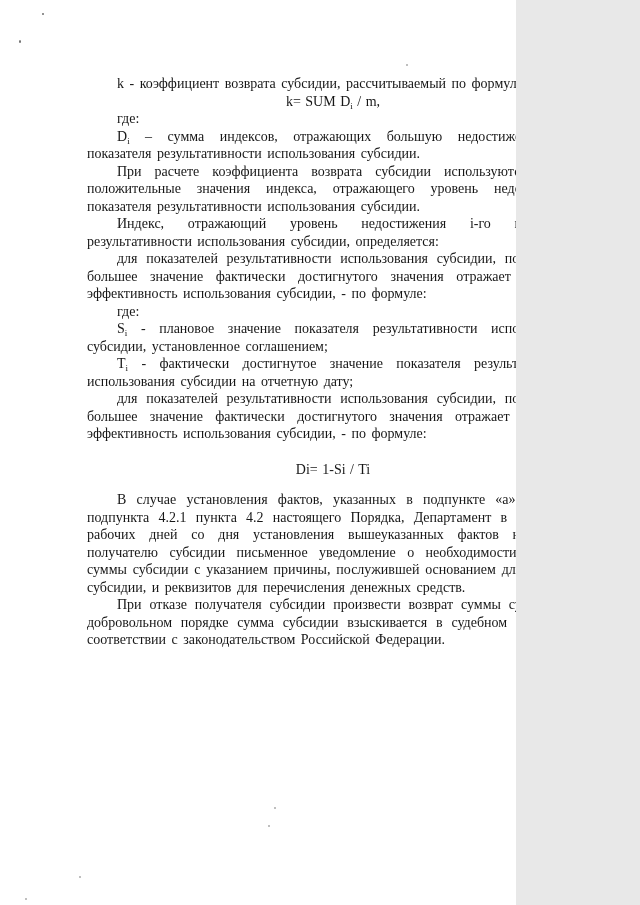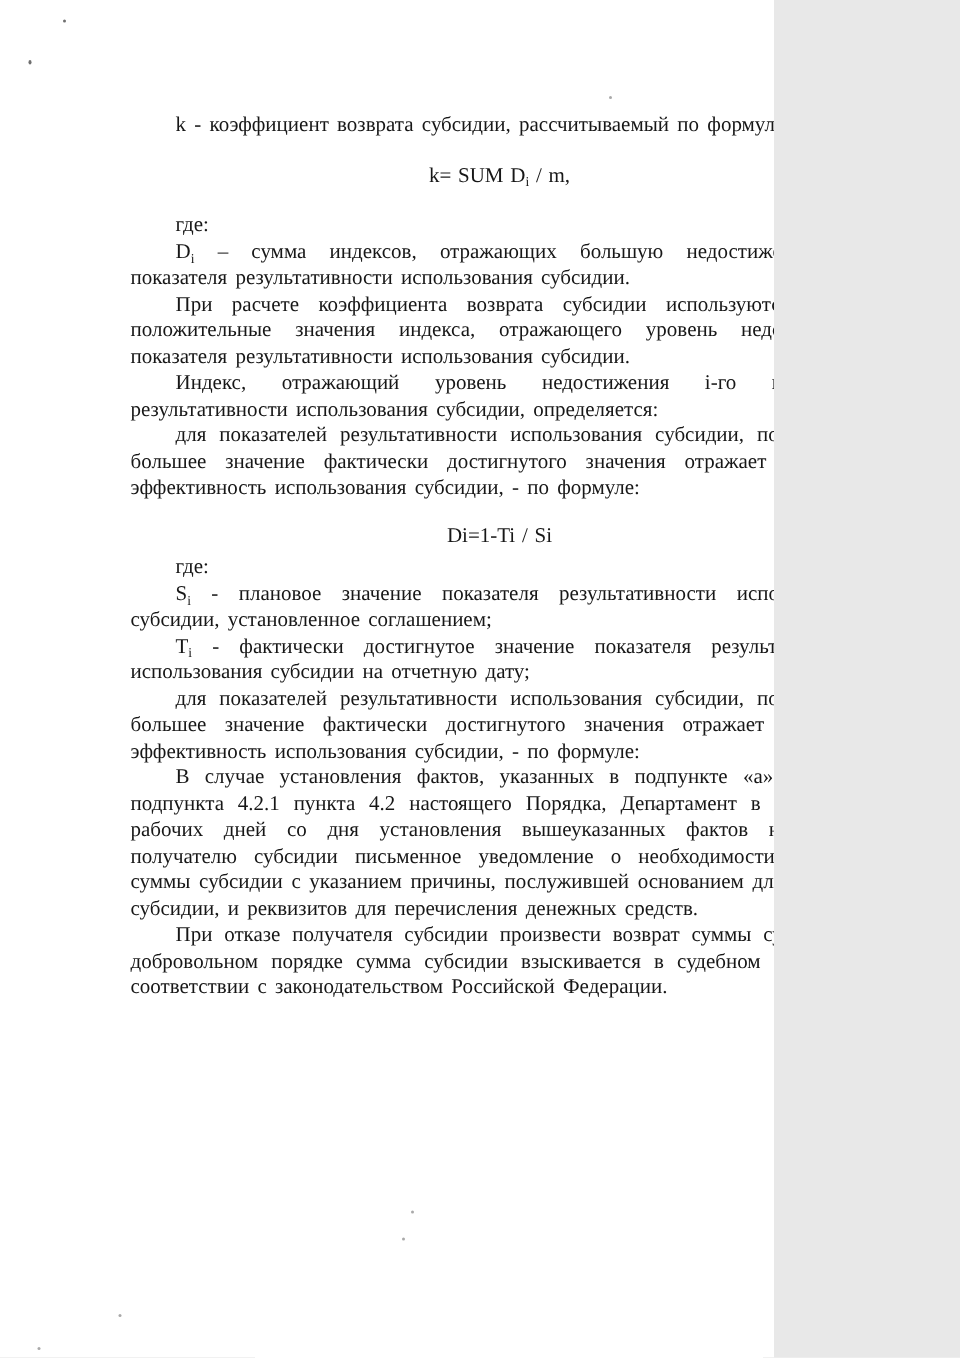--- a/index.html
+++ b/index.html
@@ -27,21 +27,21 @@
     font-size: 14px;
     line-height: 17.5px;
     text-align: justify;
     word-spacing: 2px;
   }
   .para {
     margin: 0;
     text-indent: 30px;
   }
   .formula {
-    margin: 16px;
+    margin: 0;
     text-align: center;
     text-indent: 0;
     word-spacing: 1px;
   }
   .formula-gap-1 { margin-top: 14px; margin-bottom: 4px; }
   .formula-gap-2 { margin-top: 18px; margin-bottom: 13px; }
   sub.sb {
     font-size: 9px;
     line-height: 0;
     vertical-align: -3px;
@@ -68,31 +68,31 @@
     <p class="para">где:</p>
 
     <p class="para"><span>D</span><sub class="sb">i</sub><span> – сумма индексов, отражающих большую недостижения i-го показателя результативности использования субсидии.</span></p>
 
     <p class="para">При расчете коэффициента возврата субсидии используются только положительные значения индекса, отражающего уровень недостижения показателя результативности использования субсидии.</p>
 
     <p class="para">Индекс, отражающий уровень недостижения i-го показателя результативности использования субсидии, определяется:</p>
 
     <p class="para">для показателей результативности использования субсидии, по которым большее значение фактически достигнутого значения отражает большую эффективность использования субсидии, - по формуле:</p>
 
-    <p class="formula formula-gap-1">Di=1-Ti / Si</p>
 
     <p class="para">где:</p>
 
 
     <p class="para"><span>S</span><sub class="sb">i</sub><span> - плановое значение показателя результативности использования субсидии, установленное соглашением;</span></p>
 
     <p class="para"><span>T</span><sub class="sb">i</sub><span> - фактически достигнутое значение показателя результативности использования субсидии на отчетную дату;</span></p>
 
     <p class="para">для показателей результативности использования субсидии, по которым большее значение фактически достигнутого значения отражает меньшую эффективность использования субсидии, - по формуле:</p>
 
+    <p class="formula formula-gap-2">Di= 1-Si / Ti</p>
 
     <p class="para">В случае установления фактов, указанных в подпункте «а» или «б» подпункта 4.2.1 пункта 4.2 настоящего Порядка, Департамент в течение 3 рабочих дней со дня установления вышеуказанных фактов направляет получателю субсидии письменное уведомление о необходимости возврата суммы субсидии с указанием причины, послужившей основанием для возврата субсидии, и реквизитов для перечисления денежных средств.</p>
 
 
     <p class="para">При отказе получателя субсидии произвести возврат суммы субсидии в добровольном порядке сумма субсидии взыскивается в судебном порядке в соответствии с законодательством Российской Федерации.</p>
 
   </div>
 
   <div class="speck" style="left:42px; top:13px; width:2px; height:2px;"></div>
   <div class="speck" style="left:19px; top:40px; width:2px; height:3px;"></div>

